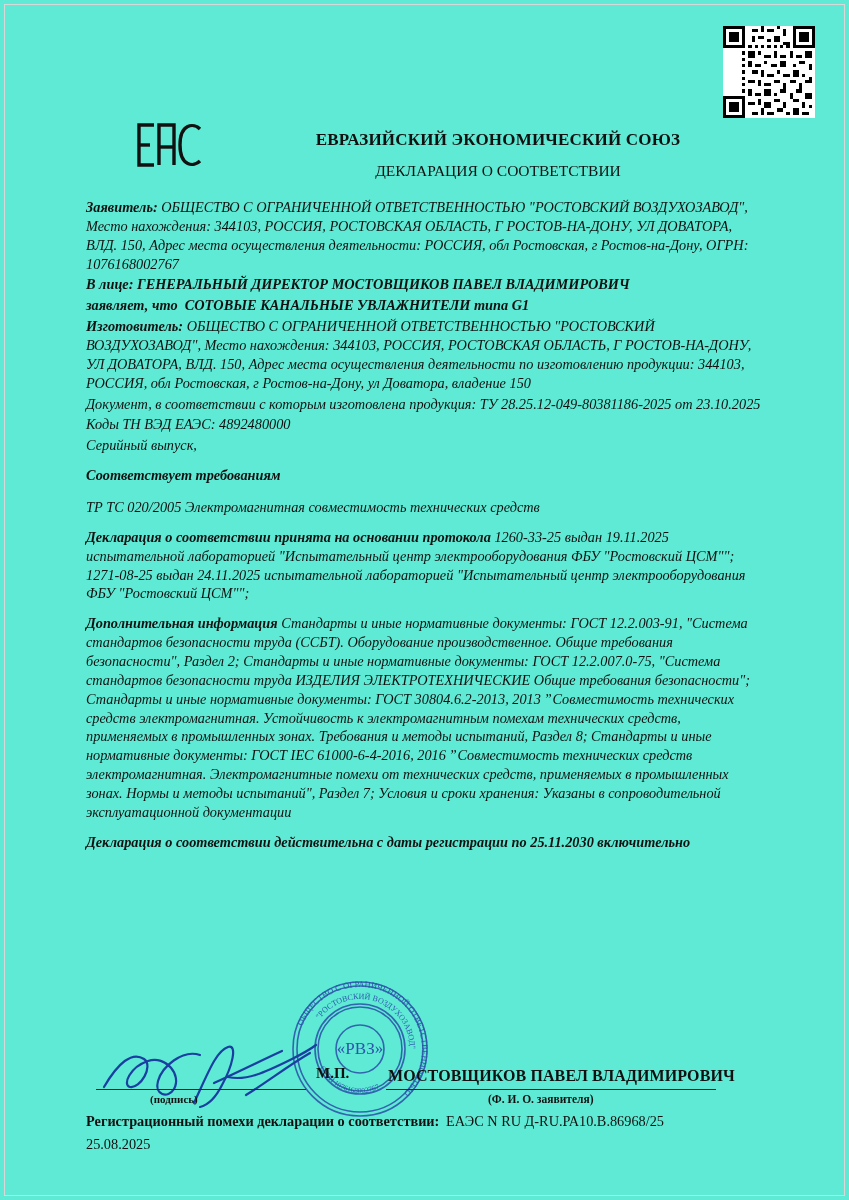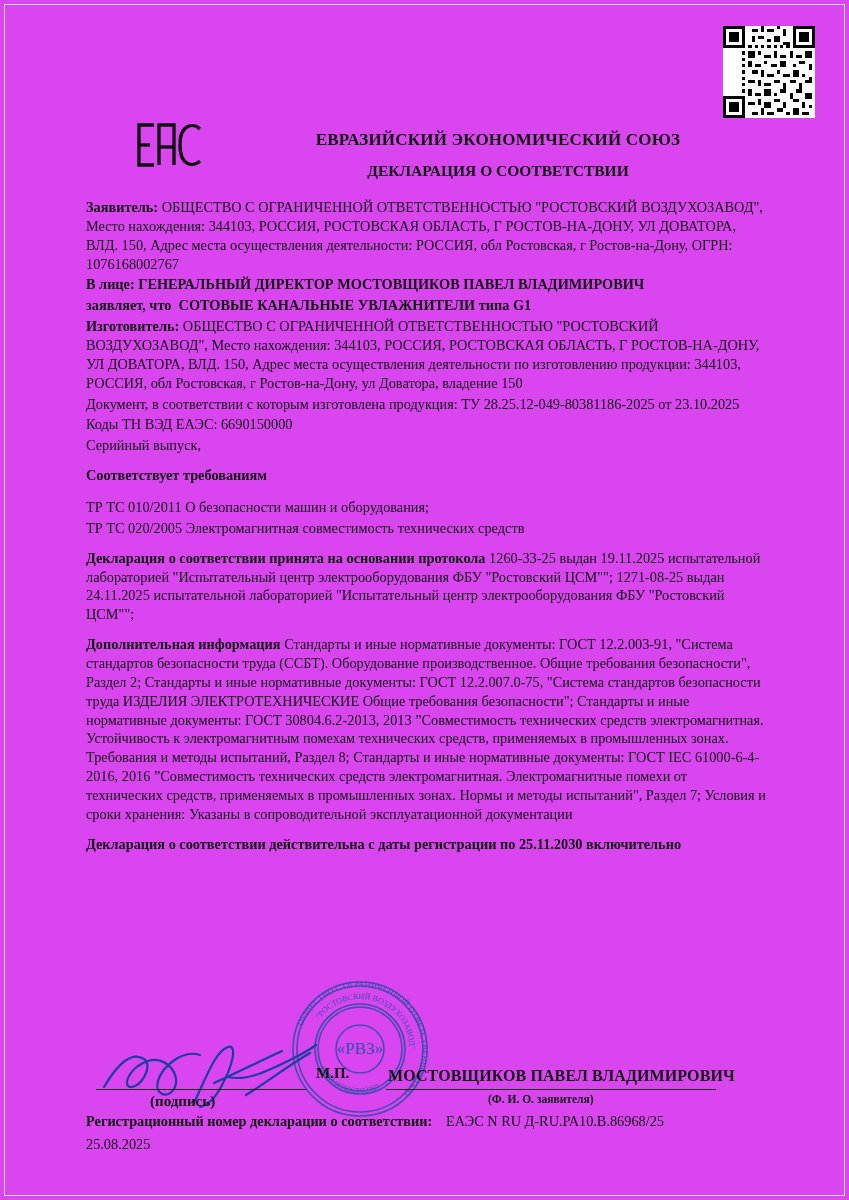--- a/index.html
+++ b/index.html
@@ -9,21 +9,21 @@
   }
   body {
     font-family: "Liberation Serif", serif;
     color: #111111;
   }
   .page {
     position: relative;
     width: 849px;
     height: 1200px;
     margin: 0 auto;
-    background: #d946ef;
+    background: #5eead4;
     overflow: hidden;
   }
   
   .page-border {
     position: absolute;
     left: 4px;
     top: 4px;
     right: 4px;
     bottom: 4px;
     border: 1px solid #d8d8d8;
@@ -55,33 +55,34 @@
     top: 130px;
     width: 560px;
     text-align: center;
   }
   .header .line1 {
     font-weight: bold;
     font-size: 17px;
     letter-spacing: .2px;
   }
   .header .line2 {
-    font-weight: bold;
+    font-weight: normal;
     font-size: 15.5px;
     margin-top: 12px;
   }
 
   .body {
     position: absolute;
     left: 86px;
     top: 198px;
     width: 680px;
     font-size: 14.3px;
     line-height: 1.32;
     text-align: left;
+    font-style: italic;
   }
   .b { font-weight: bold; }
   .gap { height: 9px; }
   .block { margin-bottom: 2px; }
 
   .req-title { font-weight: bold; margin-bottom: 13px; }
 
   
   .sign-area {
     position: absolute;
@@ -101,21 +102,21 @@
     position: absolute;
     left: 96px;
     top: 78px;
     width: 230px;
     height: 86px;
   }
   .sig-label {
     position: absolute;
     left: 150px;
     top: 138px;
-    font-size: 15px;
+    font-size: 11px;
     font-weight: bold;
     text-align: right;
   }
   .sig-rule {
     position: absolute;
     left: 96px;
     top: 134px;
     width: 210px;
     border-top: 1px solid #222;
   }
@@ -315,27 +316,26 @@
       <span class="b">заявляет, что</span>
       &nbsp;<span class="b">СОТОВЫЕ КАНАЛЬНЫЕ УВЛАЖНИТЕЛИ типа G1</span>
     </div>
 
     <div class="block">
       <span class="b">Изготовитель:</span>
       <span>ОБЩЕСТВО С ОГРАНИЧЕННОЙ ОТВЕТСТВЕННОСТЬЮ "РОСТОВСКИЙ ВОЗДУХОЗАВОД", Место нахождения: 344103, РОССИЯ,  РОСТОВСКАЯ ОБЛАСТЬ, Г РОСТОВ-НА-ДОНУ, УЛ ДОВАТОРА, ВЛД. 150, Адрес места осуществления деятельности по изготовлению продукции: 344103, РОССИЯ, обл Ростовская, г Ростов-на-Дону, ул Доватора, владение 150</span>
     </div>
 
     <div class="block">Документ, в соответствии с которым изготовлена продукция: ТУ 28.25.12-049-80381186-2025 от 23.10.2025</div>
-    <div class="block">Коды ТН ВЭД ЕАЭС: 6690150000</div>
+    <div class="block">Коды ТН ВЭД ЕАЭС: 4892480000</div>
     <div class="block">Серийный выпуск,</div>
 
     <div class="gap"></div>
 
     <div class="req-title">Соответствует требованиям</div>
-    <div class="block">ТР ТС 010/2011 О безопасности машин и оборудования;</div>
     <div class="block">ТР ТС 020/2005 Электромагнитная совместимость технических средств</div>
 
     <div class="gap"></div>
 
     <div class="block">
       <span class="b">Декларация о соответствии принята на основании протокола</span>
       <span>1260-33-25 выдан 19.11.2025 испытательной лабораторией "Испытательный центр электрооборудования ФБУ "Ростовский ЦСМ""; 1271-08-25 выдан 24.11.2025  испытательной лабораторией "Испытательный центр электрооборудования ФБУ "Ростовский ЦСМ"";</span>
     </div>
 
     <div class="gap"></div>
@@ -393,21 +393,21 @@
     <div class="sig-rule"></div>
     <div class="sig-label">(подпись)</div>
 
     <div class="mp">М.П.</div>
     <div class="fio">МОСТОВЩИКОВ ПАВЕЛ ВЛАДИМИРОВИЧ</div>
     <div class="fio-rule"></div>
     <div class="fio-label">(Ф. И. О. заявителя)</div>
 
     <div class="reg-rows">
       <div class="reg-row">
-        <div class="reg-label">Регистрационный номер декларации о соответствии:</div>
+        <div class="reg-label">Регистрационный помехи декларации о соответствии:</div>
         <div class="reg-value">ЕАЭС N RU Д-RU.РА10.В.86968/25</div>
       </div>
       <div class="reg-row">
         <div class="reg-value">25.08.2025</div>
       </div>
     </div>
   </div>
 </div>
 
 </body></html>

